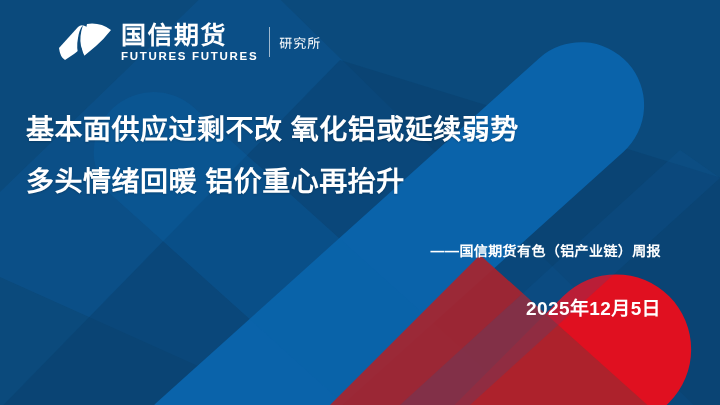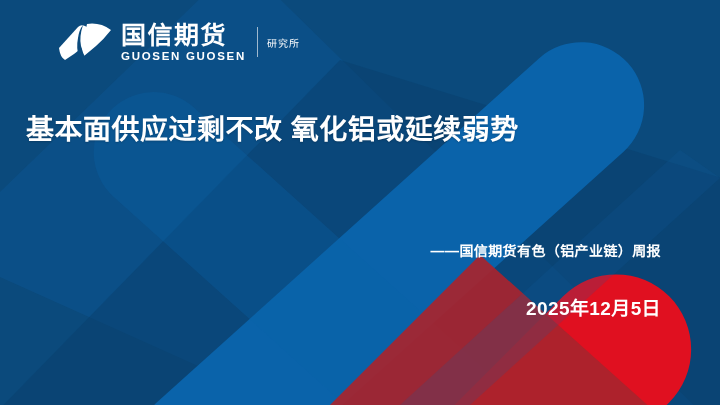--- a/index.html
+++ b/index.html
@@ -74,21 +74,21 @@
   .logo-divider {
     width: 1px;
     height: 30px;
     background: #9fb9cf;
     margin: 0 9px 0 11px;
     flex: 0 0 auto;
     align-self: center;
   }
   .logo-dept {
     color: #ffffff;
-    font-size: 10px;
+    font-size: 13px;
     font-weight: 400;
     letter-spacing: 1px;
     line-height: 15px;
     white-space: nowrap;
     align-self: center;
     padding-top: 2px;
     text-align: center;
   }
 
   
@@ -180,30 +180,31 @@
     <span class="logo-mark">
       <svg viewBox="0 0 58 46" xmlns="http://www.w3.org/2000/svg" aria-hidden="true">
         <path d="M3 29 L22 8 Q25 5 29 7 L40 13 Q36 19 31 24 Q25 30 18 35 L9 41 Q4 38 3 29 Z" fill="#ffffff"></path>
         <path d="M31 5 Q44 3 55 11 Q48 20 40 27 Q34 32 28 37 Q24 32 26 25 Q29 15 31 5 Z" fill="#ffffff"></path>
         <path d="M27 6 Q23 18 25 27 Q27 35 30 40 Q26 41 23 38 Q20 29 22 19 Q23 11 27 6 Z" fill="#0b4a7c"></path>
       </svg>
     </span>
 
     <span class="logo-wordmark">
       <span class="logo-cn">国信期货</span>
-      <span class="logo-en">GUOSEN GUOSEN</span>
+      <span class="logo-en">FUTURES FUTURES</span>
     </span>
 
     <span class="logo-divider"></span>
 
     <span class="logo-dept">研究所</span>
   </div>
 
   <div class="headline">
     <div class="headline-line">基本面供应过剩不改  氧化铝或延续弱势</div>
+    <div class="headline-line">多头情绪回暖  铝价重心再抬升</div>
   </div>
 
   <div class="subtitle-block">
     <div class="subtitle-source">——国信期货有色（铝产业链）周报</div>
     <div class="subtitle-date">2025年12月5日</div>
   </div>
 
 </div>
 
 </body></html>

